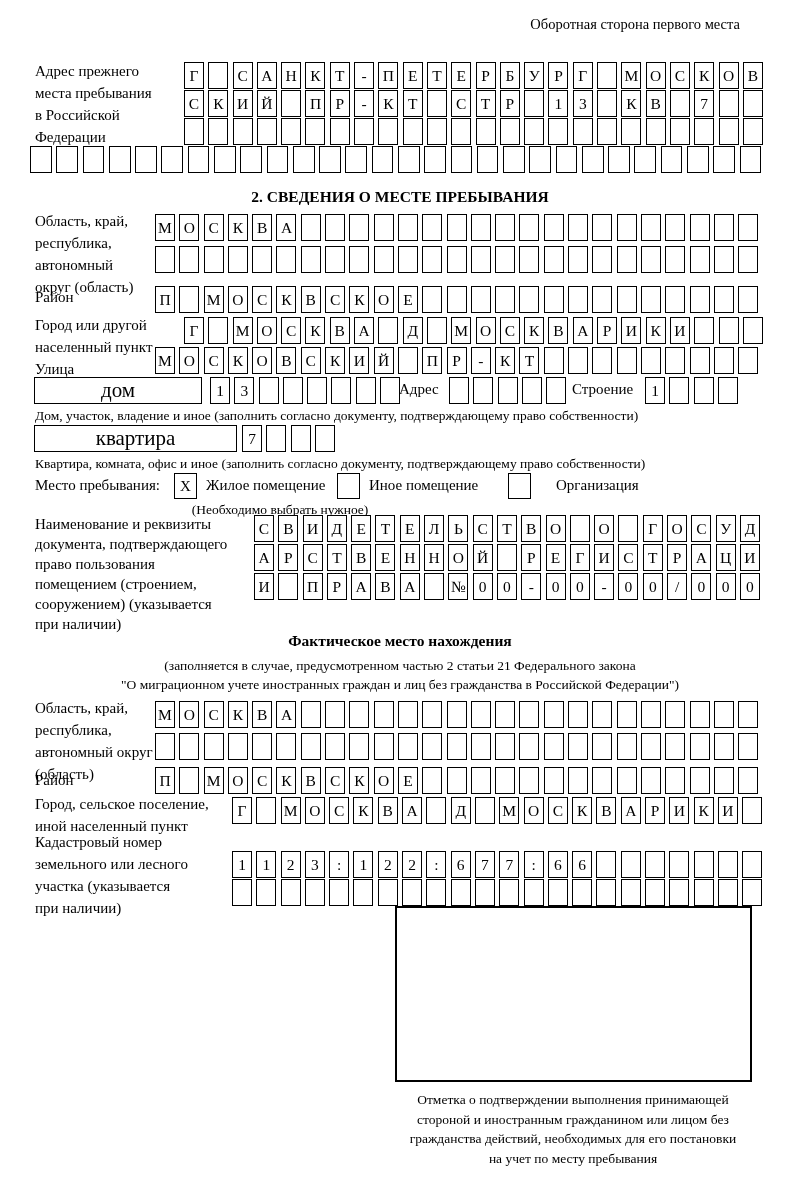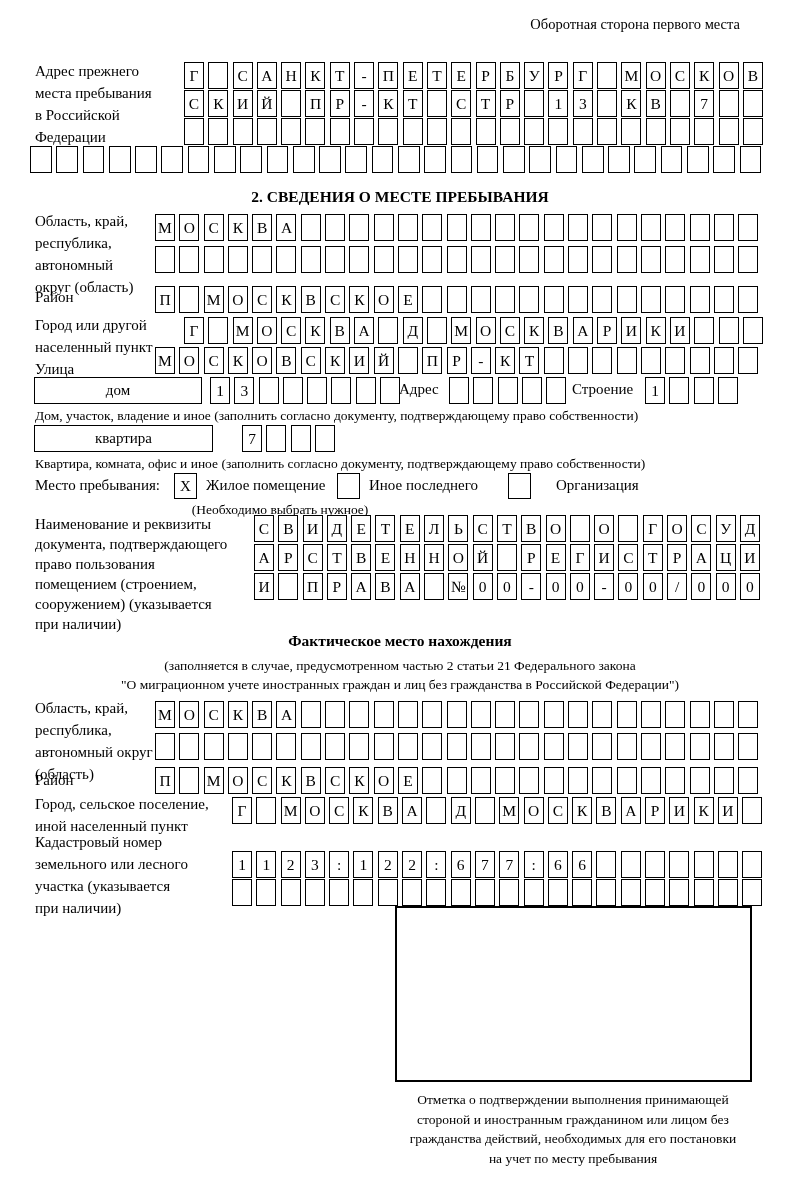--- a/index.html
+++ b/index.html
@@ -16,21 +16,21 @@
   }
   .cells.wide { gap:4.6px; }
   .cells.wide .cell { width:21.7px; }
   .label { position:absolute; font-size:15px; line-height:22px; white-space:pre-line; }
   .label.tight { line-height:20px; }
   .caption { position:absolute; font-size:13.5px; line-height:19px; white-space:pre-line; }
   .center { left:0; width:800px; text-align:center; }
   .title { position:absolute; font-weight:bold; font-size:15.5px; }
   .widebox {
     position:absolute; height:27px; border:1.8px solid #000; box-sizing:border-box;
-    display:flex; align-items:center; justify-content:center; font-size:15px;
+    display:flex; align-items:center; justify-content:center; font-size:21px;
   }
   .checkbox {
     position:absolute; width:23px; height:26px; border:1.8px solid #000; box-sizing:border-box;
     display:flex; align-items:center; justify-content:center; font-size:15px;
   }
   .inline-label { position:absolute; font-size:15px; }
   .side-note { position:absolute; font-size:14.5px; }
   .stamp { position:absolute; border:2px solid #000; box-sizing:border-box; background:#fff; }
 </style>
 </head>
@@ -322,34 +322,34 @@
     </div>
   <div class="inline-label" style="left:572px; top:381px;">Строение</div>
   <div class="cells" style="left:645px; top:377px;">
       <span class="cell">1</span>
       <span class="cell"></span>
       <span class="cell"></span>
       <span class="cell"></span>
     </div>
   <div class="caption" style="left:35px; top:406px;">Дом, участок, владение и иное (заполнить согласно документу, подтверждающему право собственности)</div>
 
-  <div class="widebox" style="left:34px; top:425px; width:179px;">квартира</div>
+  <div class="widebox" style="left:34px; top:425px; width:203px;">квартира</div>
   <div class="cells" style="left:242px; top:425px;">
       <span class="cell">7</span>
       <span class="cell"></span>
       <span class="cell"></span>
       <span class="cell"></span>
     </div>
   <div class="caption" style="left:35px; top:454px;">Квартира, комната, офис и иное (заполнить согласно документу, подтверждающему право собственности)</div>
 
   <div class="inline-label" style="left:35px; top:477px;">Место пребывания:</div>
   <div class="checkbox" style="left:174px; top:473px;">X</div>
   <div class="inline-label" style="left:206px; top:477px;">Жилое помещение</div>
   <div class="checkbox" style="left:337px; top:473px;"></div>
-  <div class="inline-label" style="left:369px; top:477px;">Иное последнего</div>
+  <div class="inline-label" style="left:369px; top:477px;">Иное помещение</div>
   <div class="checkbox" style="left:508px; top:473px;"></div>
   <div class="inline-label" style="left:556px; top:477px;">Организация</div>
   <div class="caption" style="left:120px; top:500px; width:320px; text-align:center;">(Необходимо выбрать нужное)</div>
 
   <div class="label tight" style="left:35px; top:514px;">Наименование и реквизиты
 документа, подтверждающего
 право пользования
 помещением (строением,
 сооружением) (указывается
 при наличии)</div>

